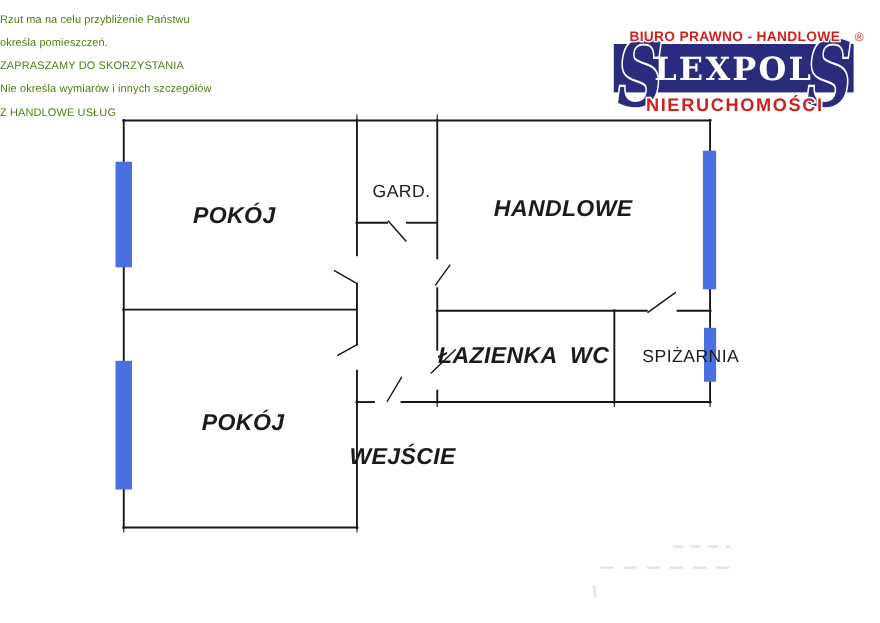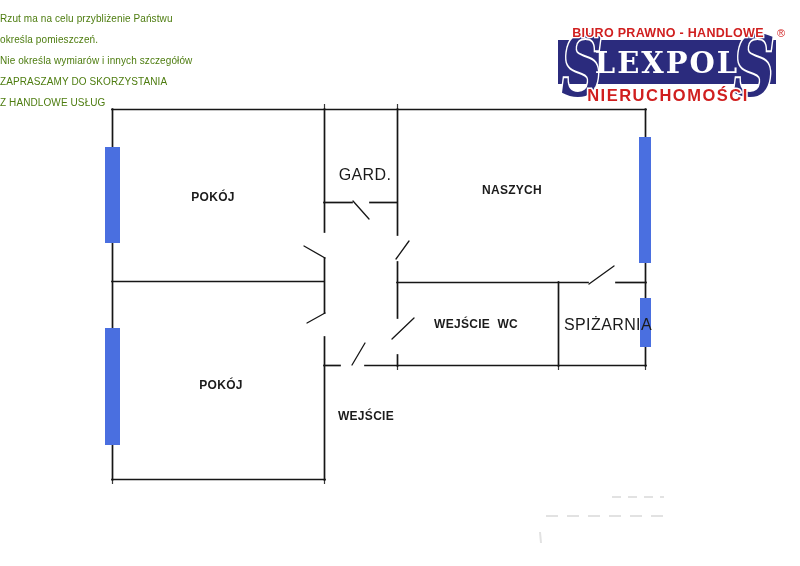--- a/index.html
+++ b/index.html
@@ -11,40 +11,40 @@
               color:#4d7c0f;font-size:10px;line-height:21px;letter-spacing:0.1px;}
 
   
   .logo-svg{position:absolute;left:540px;top:15px;}
 
   
   .plan-svg{position:absolute;left:0;top:0;}
 
   
   .lbl{position:absolute;transform:translate(-50%,-50%);color:#1b1b1b;white-space:pre;}
-  .lbl.bold{font-weight:bold;font-size:12px;letter-spacing:0.3px;}
+  .lbl.bold{font-weight:bold;font-size:21px;letter-spacing:0.3px;font-style:italic;}
   .lbl.reg{font-weight:normal;font-size:16px;letter-spacing:0.4px;}
   #lbl-pokoj-upper{left:213px;top:197px;}
   #lbl-gard{left:365px;top:159px;margin-top:16px;}
   #lbl-kuchnia{left:512px;top:190px;}
   #lbl-lazienka{left:476px;top:324px;}
-  #lbl-spizarnia{left:608px;top:325px;text-align:center;}
+  #lbl-spizarnia{left:628px;top:325px;text-align:center;}
   #lbl-pokoj-lower{left:221px;top:385px;}
   #lbl-wejscie{left:366px;top:416px;}
 </style>
 </head>
 <body>
 
 <div class="page">
 
   <div class="disclaimer">
     <div>Rzut ma na celu przybliżenie Państwu</div>
     <div>określa pomieszczeń.</div>
+    <div>ZAPRASZAMY DO SKORZYSTANIA</div>
     <div>Nie określa wymiarów i innych szczegółów</div>
-    <div>ZAPRASZAMY DO SKORZYSTANIA</div>
     <div>Z HANDLOWE USŁUG</div>
   </div>
 
   <svg class="logo-svg" width="256" height="102" viewBox="0 0 256 102">
     <rect x="18" y="25" width="218" height="44" fill="#2b2b7d"></rect>
 
     <text transform="translate(42,81) scale(0.9,1.3)" text-anchor="middle" font-family="DejaVu Serif, serif" font-style="italic" font-weight="bold" font-size="64" stroke="#ffffff" stroke-width="3" paint-order="stroke" fill="#2b2b7d">S</text>
 
     <text transform="translate(214,81) scale(0.9,1.3)" text-anchor="middle" font-family="DejaVu Serif, serif" font-style="italic" font-weight="bold" font-size="64" stroke="#ffffff" stroke-width="3" paint-order="stroke" fill="#2b2b7d">S</text>
 
@@ -109,19 +109,19 @@
 
     <g fill="none" stroke-width="2" stroke="#e2e2e2">
       <line x1="612" y1="497" x2="664" y2="497" stroke-dasharray="9 7"></line>
       <line x1="546" y1="516" x2="664" y2="516" stroke-dasharray="12 9"></line>
       <line x1="540" y1="532" x2="541" y2="543"></line>
     </g>
   </svg>
 
   <div class="lbl bold" id="lbl-pokoj-upper">POKÓJ</div>
   <div class="lbl reg" id="lbl-gard">GARD.</div>
-  <div class="lbl bold" id="lbl-kuchnia">NASZYCH</div>
-  <div class="lbl bold" id="lbl-lazienka">WEJŚCIE  WC</div>
+  <div class="lbl bold" id="lbl-kuchnia">HANDLOWE</div>
+  <div class="lbl bold" id="lbl-lazienka">ŁAZIENKA  WC</div>
   <div class="lbl reg" id="lbl-spizarnia">SPIŻARNIA</div>
   <div class="lbl bold" id="lbl-pokoj-lower">POKÓJ</div>
   <div class="lbl bold" id="lbl-wejscie">WEJŚCIE</div>
 
 </div>
 
 </body></html>

